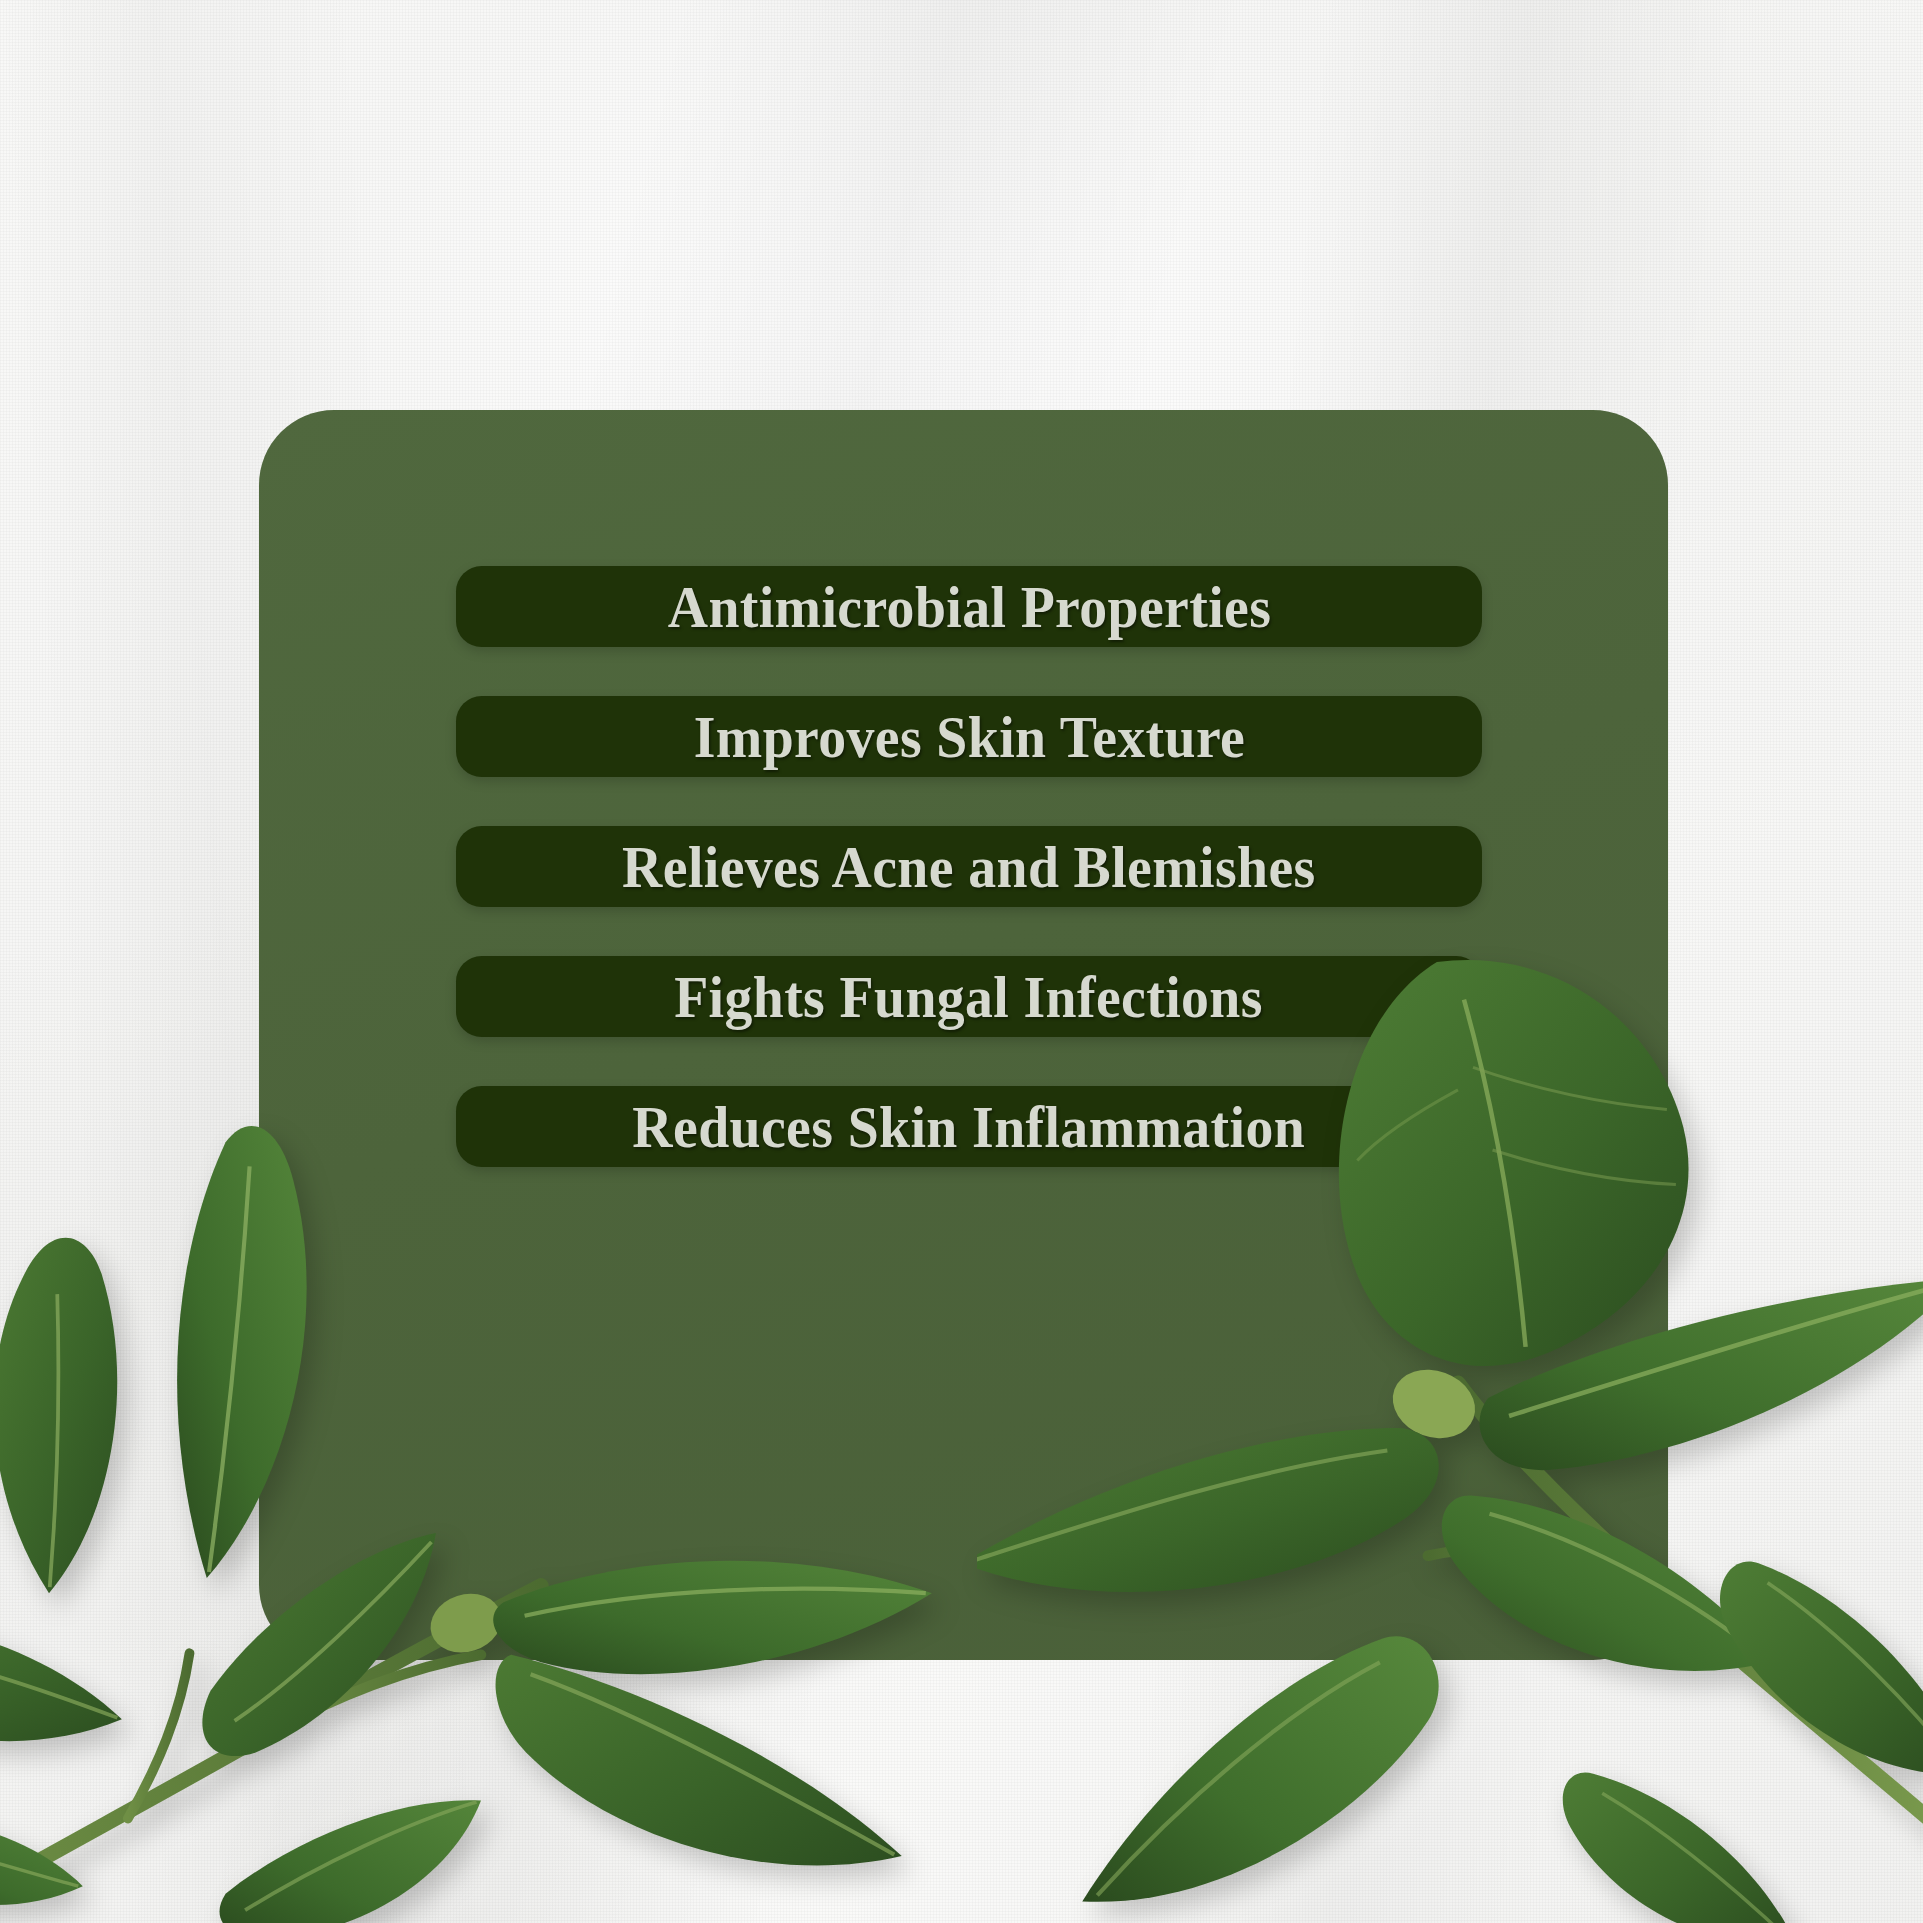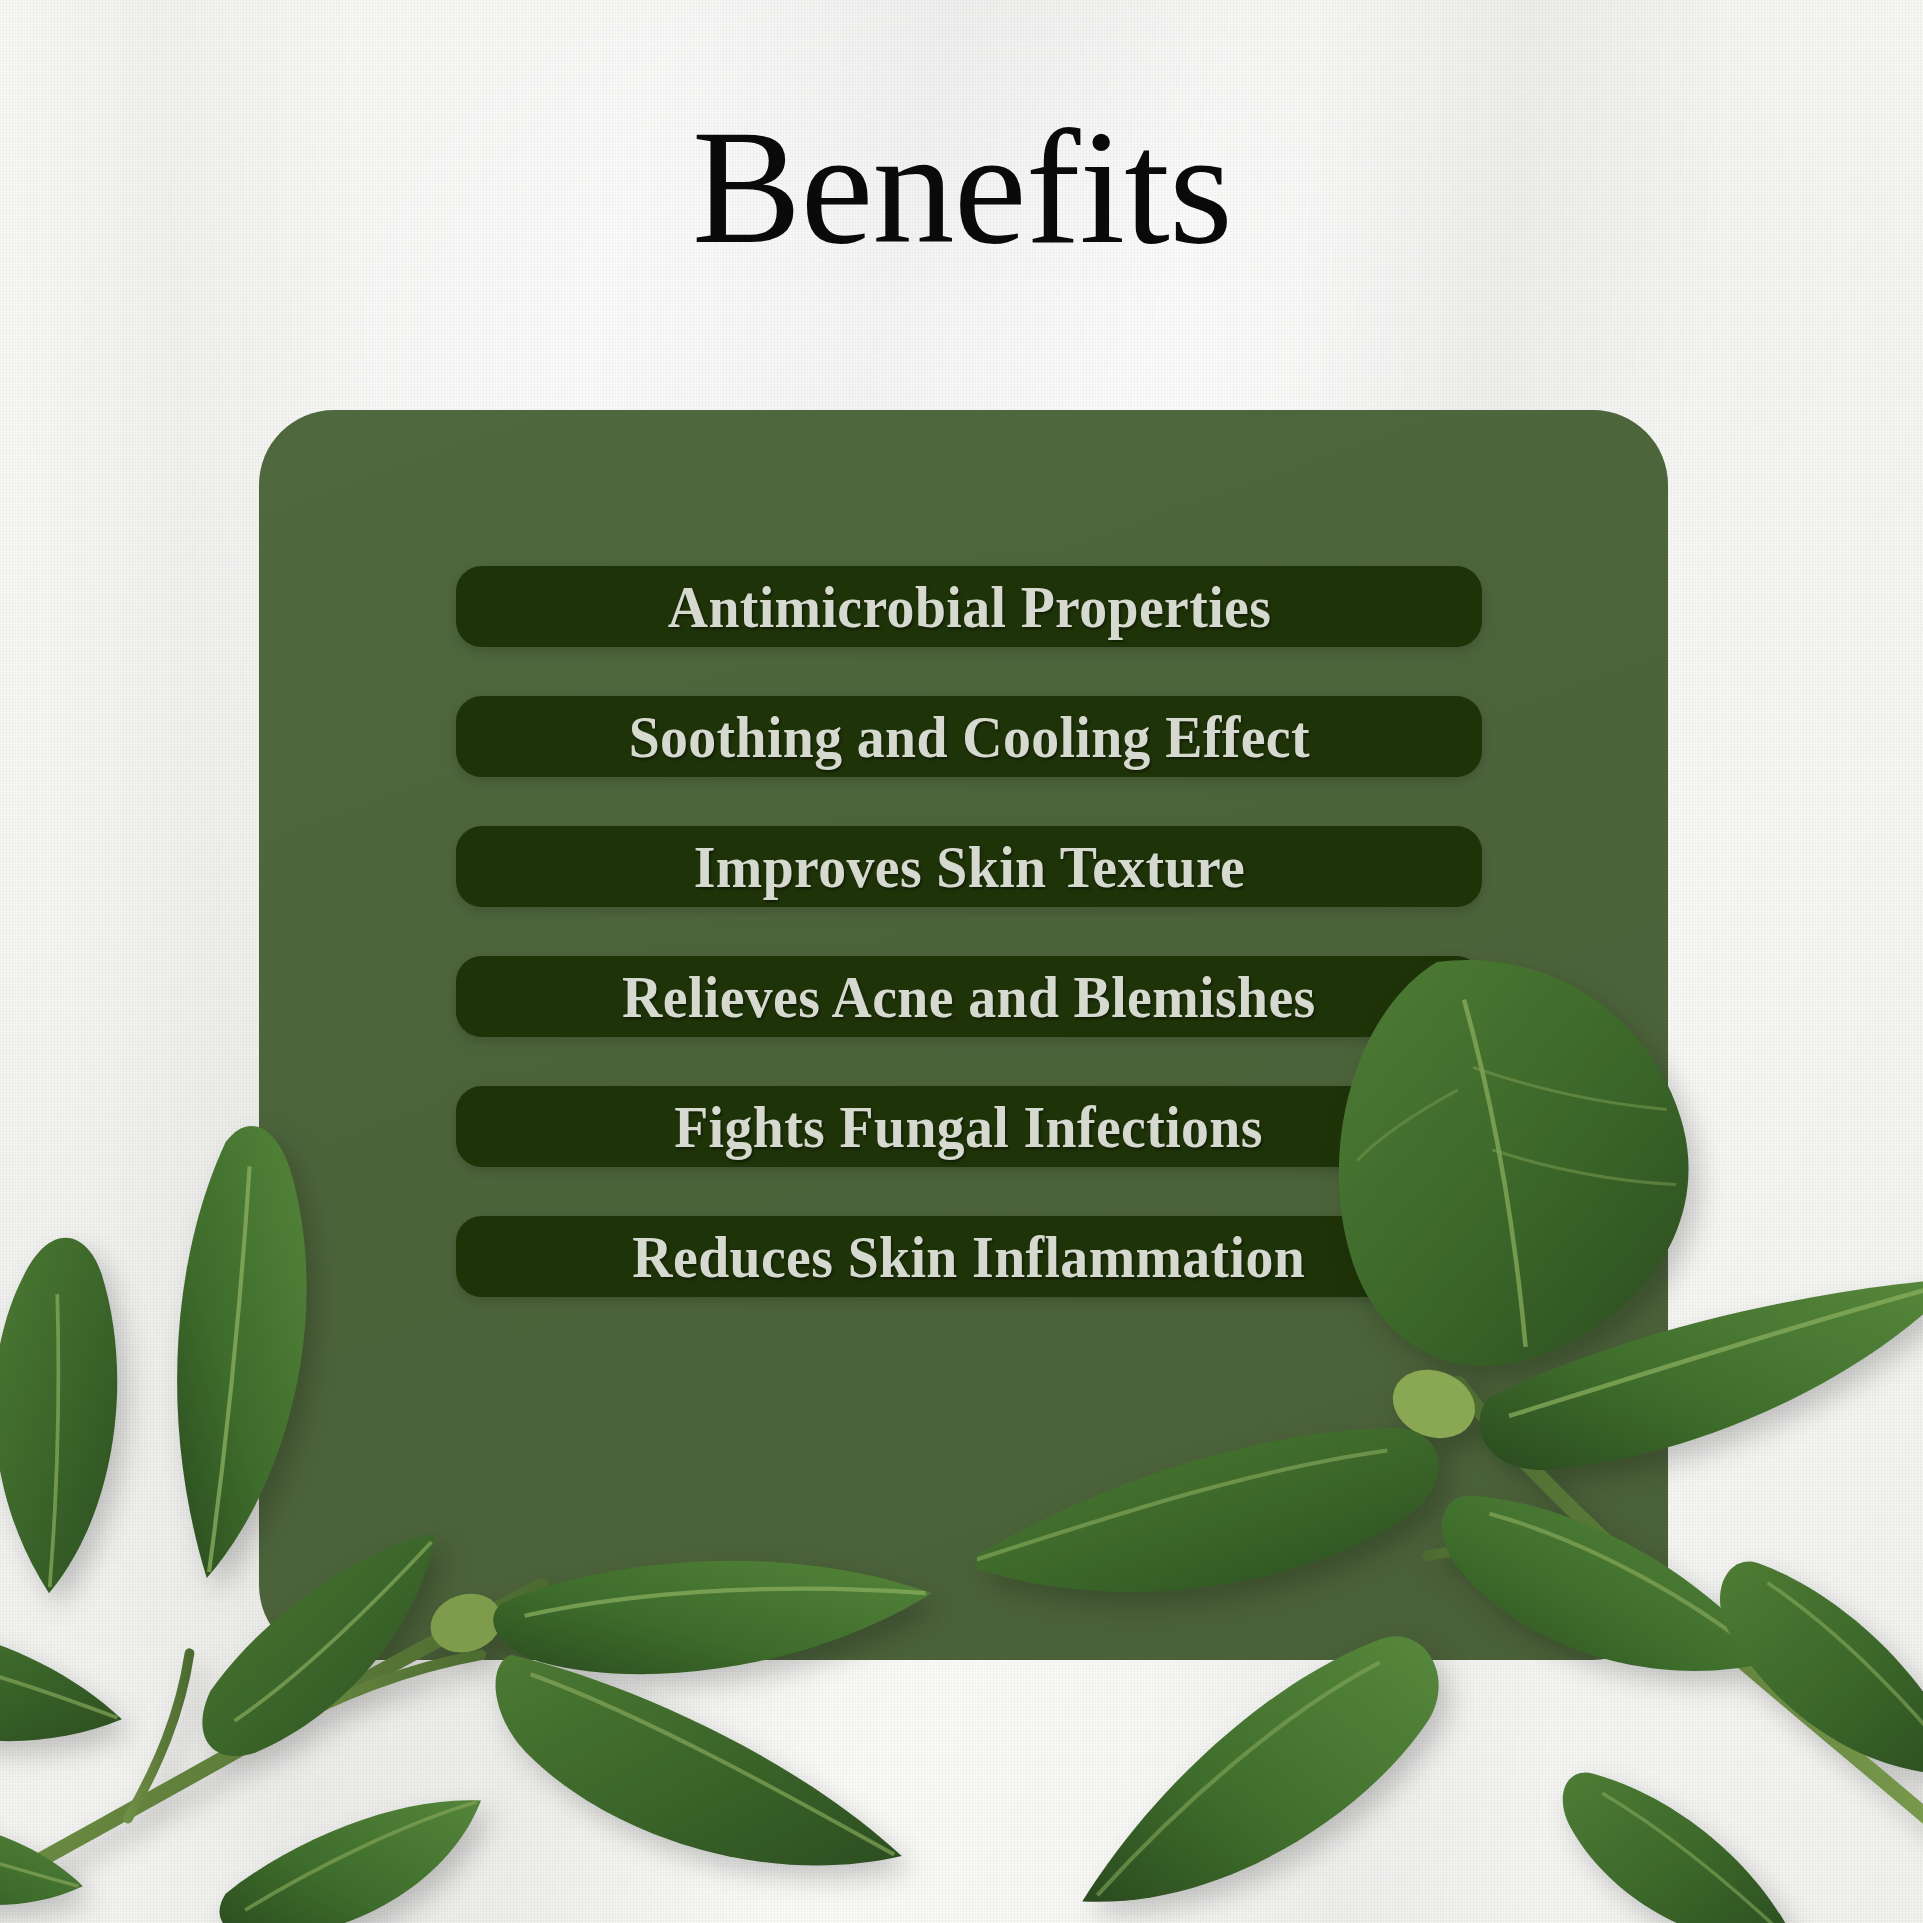--- a/index.html
+++ b/index.html
@@ -107,32 +107,28 @@
               filter:drop-shadow(10.5px 13.5px 13.5px rgba(0,0,0,0.20)); }
 </style>
 </head>
 <body>
 
 <div id="stage">
 
   <div id="fabric-texture"></div>
   <div id="fabric-folds"></div>
 
-  <div id="title">Benefits</div>
 
   <div id="benefits-card">
     <div id="pill-list">
 
       <div class="pill">
         <span class="pill-label">Antimicrobial Properties</span>
       </div>
 
-      <div class="pill">
-        <span class="pill-label">Soothing and Cooling Effect</span>
-      </div>
 
       <div class="pill">
         <span class="pill-label">Improves Skin Texture</span>
       </div>
 
       <div class="pill">
         <span class="pill-label">Relieves Acne and Blemishes</span>
       </div>
 
       <div class="pill">

